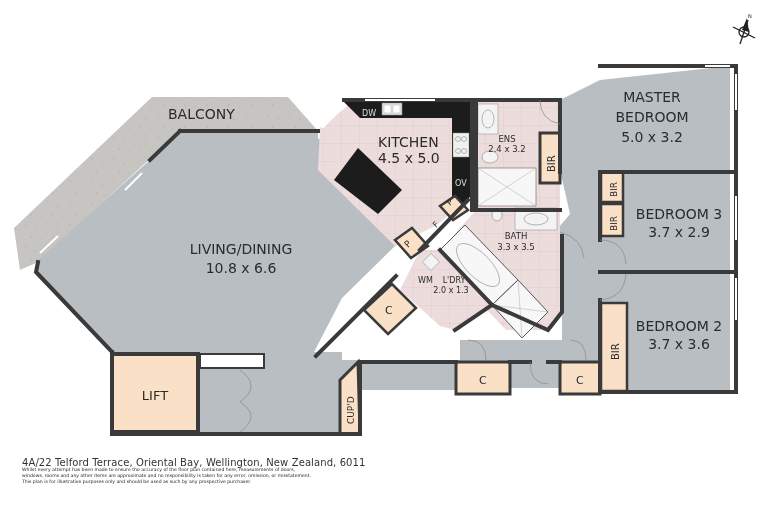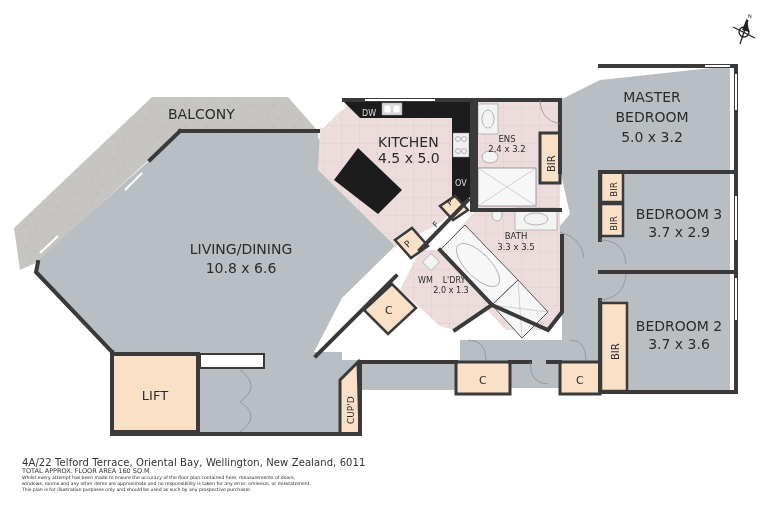--- a/index.html
+++ b/index.html
@@ -173,17 +173,16 @@
     <line x1="-11" y1="-5" x2="11" y2="6" stroke="#222" stroke-width="1.3"></line>
     <line x1="-4" y1="12" x2="4" y2="-12" stroke="#222" stroke-width="1.3"></line>
     <circle cx="0" cy="0" r="5" fill="none" stroke="#222" stroke-width="1.3"></circle>
     <polygon points="3,-14 -2,-2 5,0" fill="#222"></polygon>
     <text x="4" y="-14" font-size="5" fill="#222">N</text>
   </g>
 </svg>
 
 <div class="footer">
   <div class="addr">4A/22 Telford Terrace, Oriental Bay, Wellington, New Zealand, 6011</div>
-  <div class="area">TOTAL APPROX. FLOOR AREA 160 SQ.M</div>
   <div class="disc">Whilst every attempt has been made to ensure the accuracy of the floor plan contained here, measurements of doors,</div>
   <div class="disc">windows, rooms and any other items are approximate and no responsibility is taken for any error, omission, or misstatement.</div>
   <div class="disc">This plan is for illustrative purposes only and should be used as such by any prospective purchaser.</div>
 </div>
 
 </body></html>

